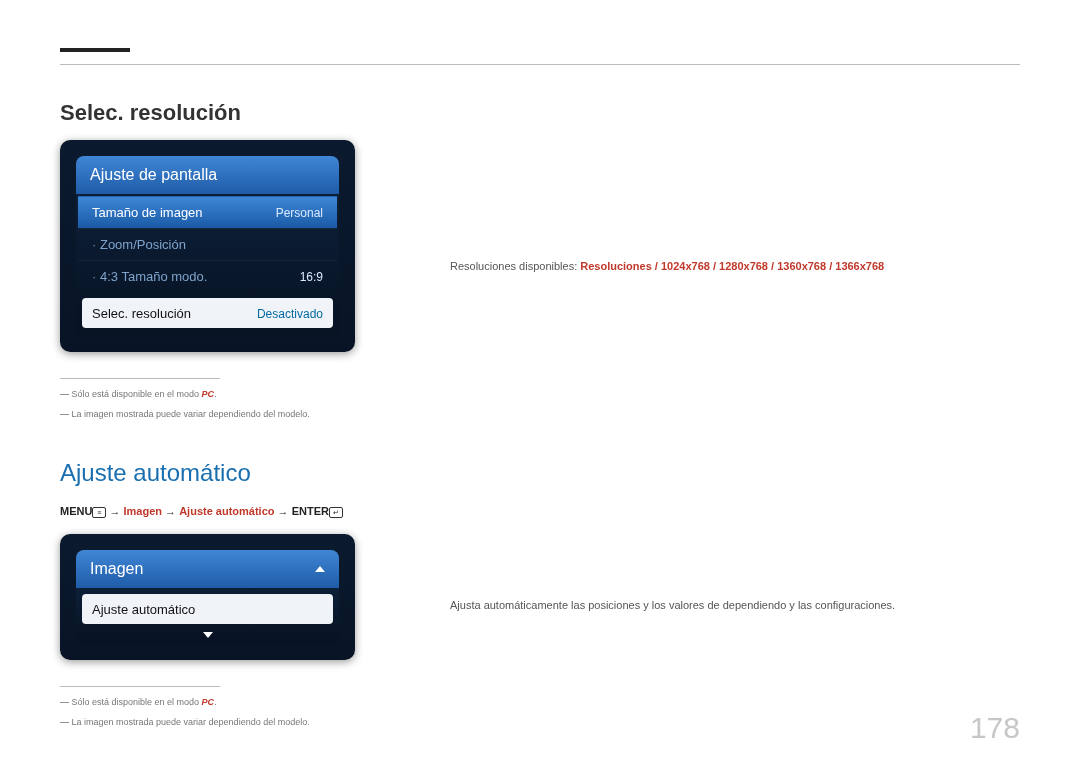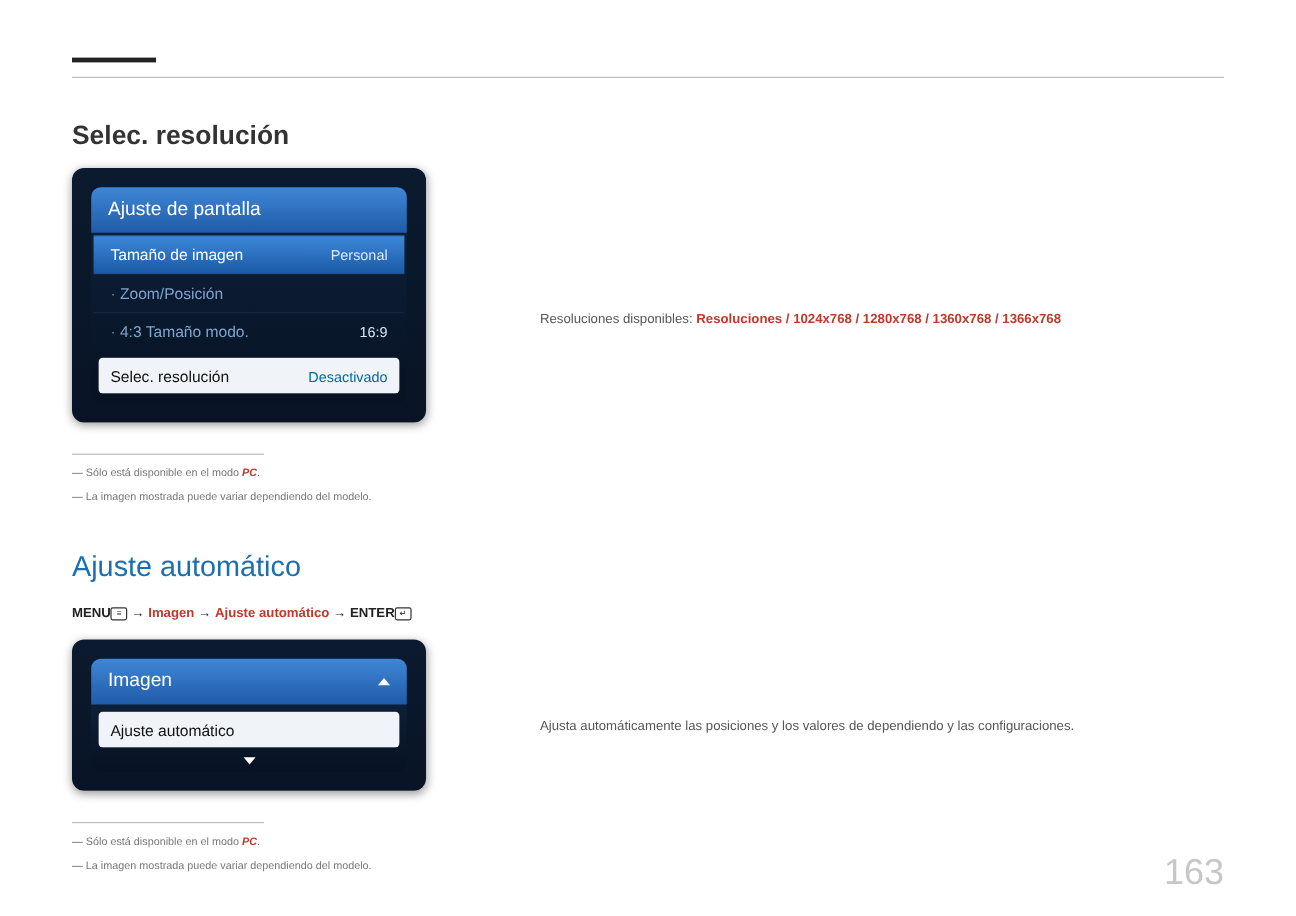--- a/index.html
+++ b/index.html
@@ -243,13 +243,13 @@
       </div>
     </div>
 
     <div class="right-col" style="padding-top:46px;">
       <p>Ajusta automáticamente las posiciones y los valores de dependiendo y las configuraciones.</p>
     </div>
   </div>
 
 </div>
 
-<div class="page-number">163</div>
+<div class="page-number">178</div>
 
 </body></html>

